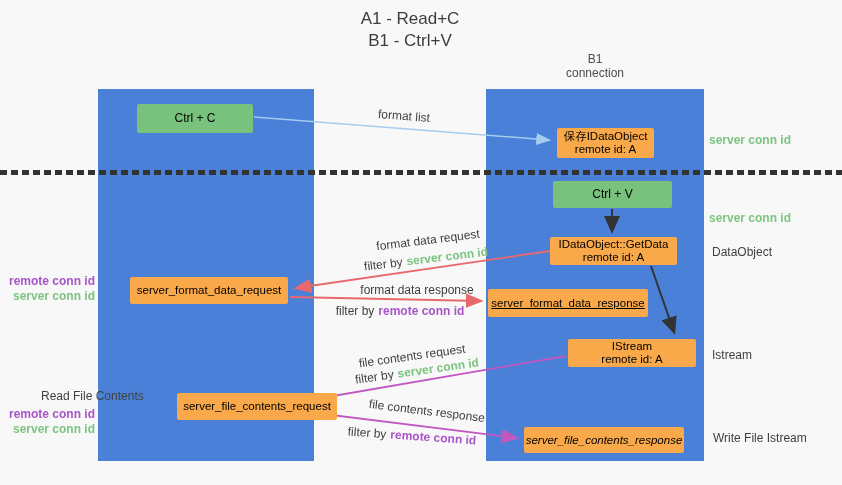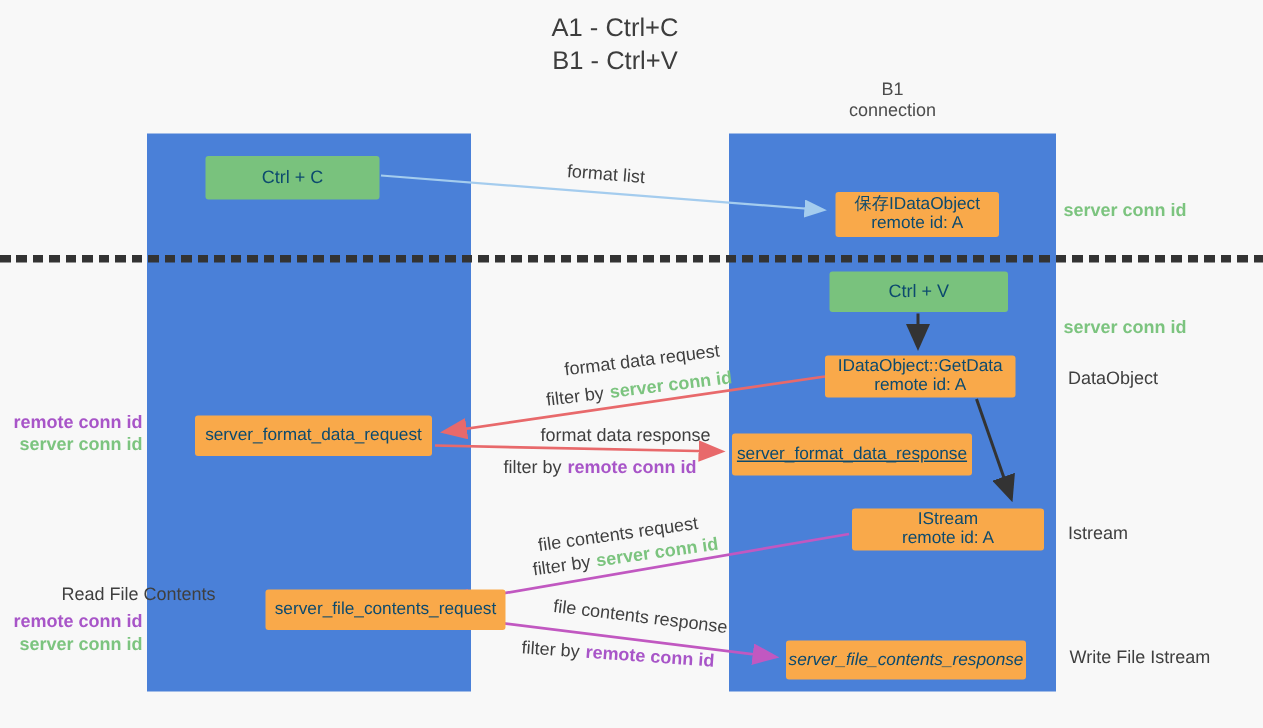--- a/index.html
+++ b/index.html
@@ -28,21 +28,21 @@
     position: absolute; left: 0; top: 170px; width: 842px; height: 5px;
     background: repeating-linear-gradient(to right, #333 0 7px, transparent 7px 11px);
     z-index: 3;
   }
 
   svg.arrows { position: absolute; left: 0; top: 0; z-index: 4; }
 
   .node {
     position: absolute; z-index: 5; border-radius: 2px;
     display: flex; flex-direction: column; align-items: center; justify-content: center;
-    color: #0c4a6e; font-size: 11.5px; line-height: 13px; text-align: center;
+    color: #000000; font-size: 11.5px; line-height: 13px; text-align: center;
     white-space: nowrap;
   }
   .node.green  { background: #79c27d; }
   .node.orange { background: #f9a94a; }
 
   .lbl {
     position: absolute; z-index: 6; white-space: nowrap;
     font-size: 12px; color: #3f3f3f;
     transform-origin: center center;
   }
@@ -55,21 +55,21 @@
   .side.right-align { text-align: right; }
   .dark-t { color: #3f3f3f; font-weight: normal; }
   .mb3 { margin-bottom: 3px; margin-left: 41px; }
 </style>
 </head>
 <body>
 
 <div class="stage">
 
   <div class="title">
-    <div>A1 - Ctrl+C</div>
+    <div>A1 - Read+C</div>
     <div>B1 - Ctrl+V</div>
   </div>
 
   <div class="col-header" style="left:98px; width:216px;margin-top:40px;">
     <div>A1</div>
     <div>remote</div>
   </div>
   <div class="col-header" style="left:486px; width:218px;">
     <div>B1</div>
     <div>connection</div>
@@ -101,21 +101,21 @@
     <line x1="550" y1="251" x2="296" y2="288" stroke="#e8696b" stroke-width="1.8" marker-end="url(#m-red)"></line>
     <line x1="290" y1="297" x2="481" y2="301" stroke="#e8696b" stroke-width="1.8" marker-end="url(#m-red)"></line>
     <line x1="566" y1="356" x2="298" y2="402" stroke="#c158c1" stroke-width="1.8" marker-end="url(#m-mag)"></line>
     <line x1="291" y1="410" x2="517" y2="438" stroke="#c158c1" stroke-width="1.8" marker-end="url(#m-mag)"></line>
   </svg>
 
   <div class="node green" style="left:137px; top:104px; width:116px; height:29px; font-size:12px;">
     <div>Ctrl + C</div>
   </div>
 
-  <div class="node orange" style="left:557px; top:128px; width:109px; height:30px;">
+  <div class="node orange" style="left:557px; top:128px; width:97px; height:30px;">
     <div>保存IDataObject</div>
     <div>remote id: A</div>
   </div>
 
   <div class="node green" style="left:553px; top:181px; width:119px; height:27px; font-size:12px;align-items:center;">
     <div>Ctrl + V</div>
   </div>
 
   <div class="node orange" style="left:550px; top:237px; width:127px; height:28px;">
     <div>IDataObject::GetData</div>

